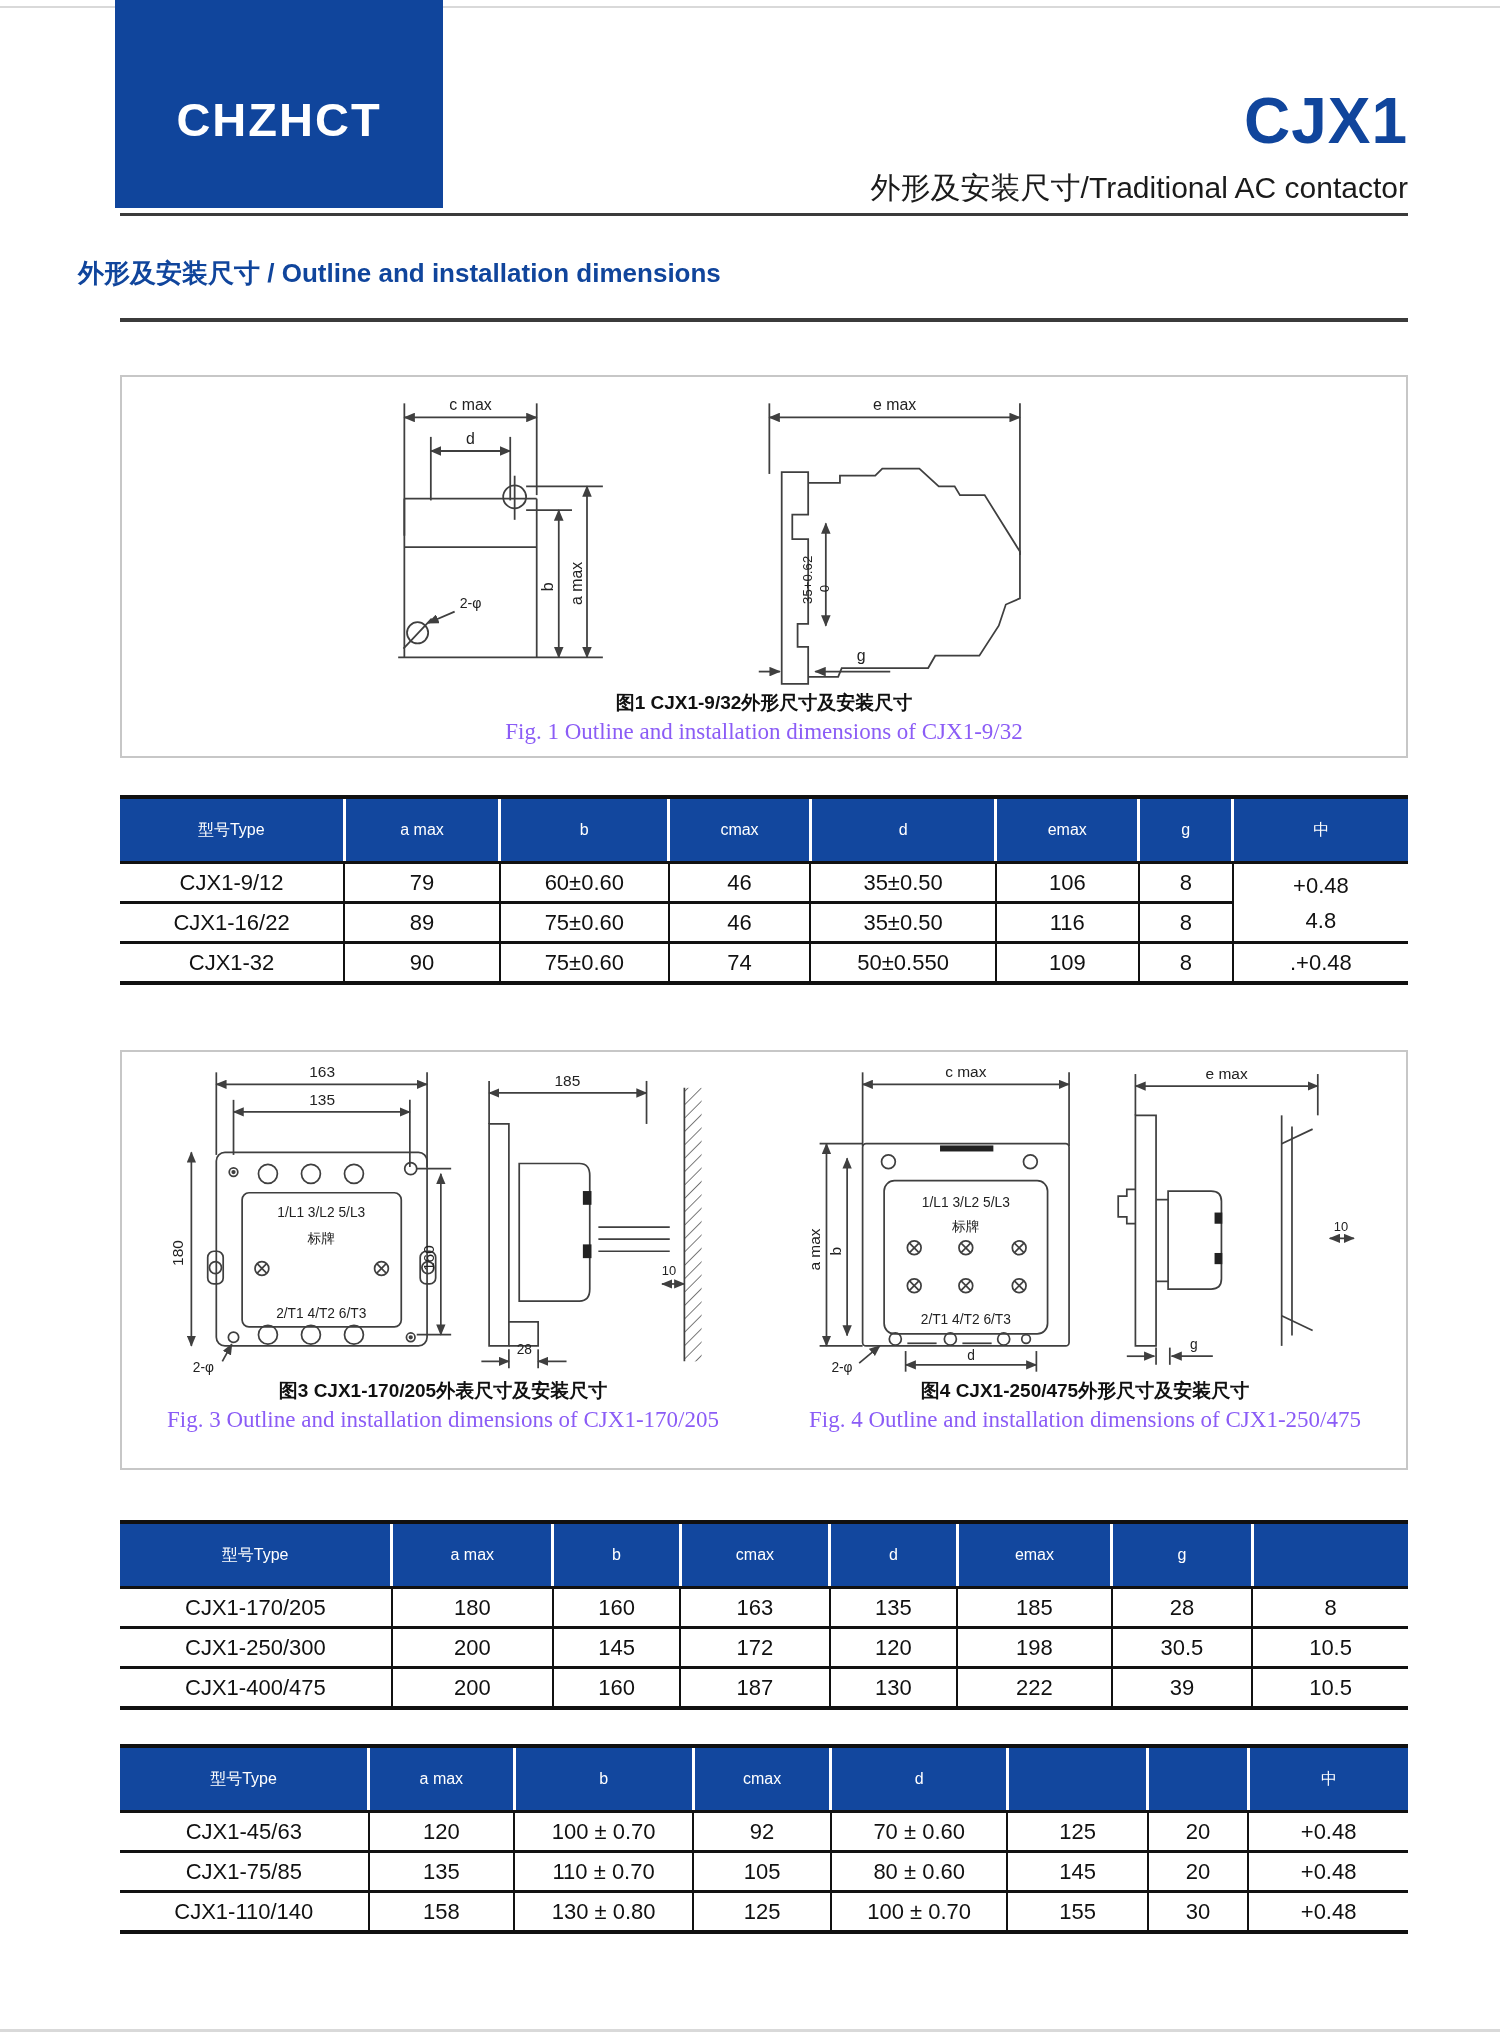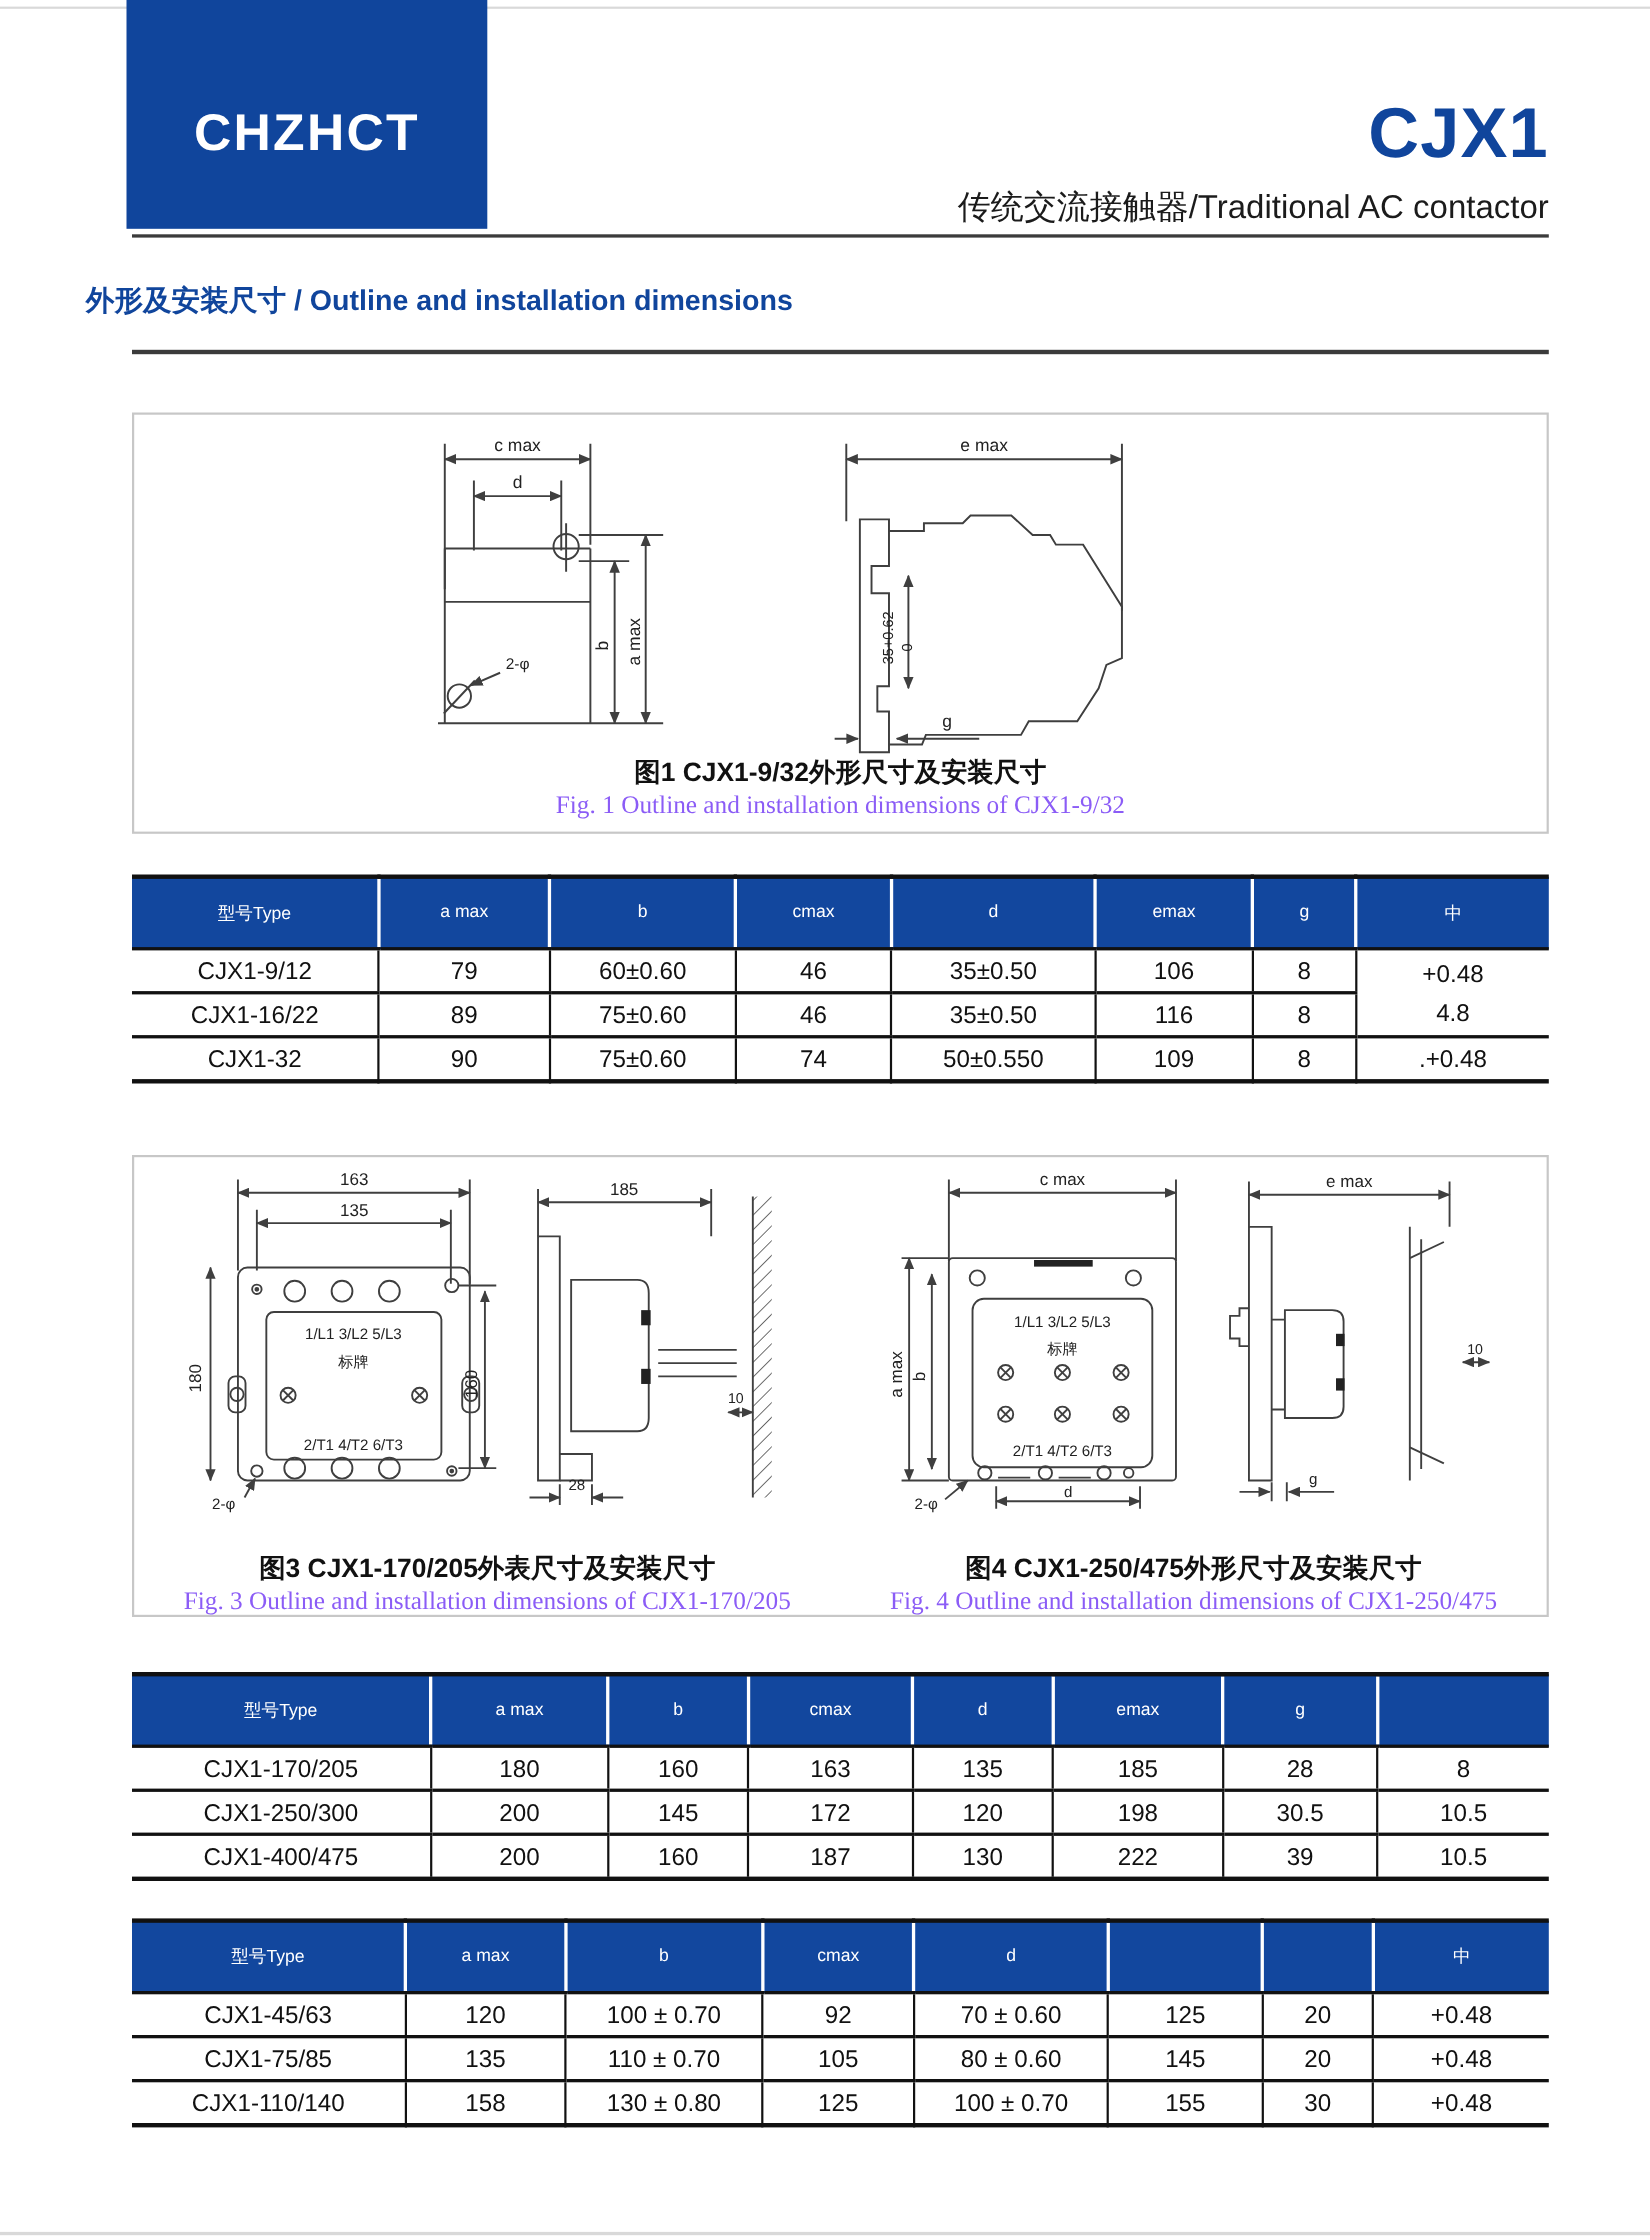--- a/index.html
+++ b/index.html
@@ -25,21 +25,21 @@
   .figbox1 .fig-row{display:flex;align-items:flex-start;padding:14px 0 0 225px;gap:80px;}
   .figbox1 svg{height:300px;width:auto;}
 
   .figbox2{top:1050px;height:420px;display:flex;}
   .fig-col{width:50%;display:flex;flex-direction:column;align-items:center;}
   .fig-col .fig-row{display:flex;align-items:flex-start;gap:6px;padding-top:10px;}
   .figbox2 svg{height:314px;width:auto;}
 
   .caption{text-align:center;}
   .figbox1 .caption{position:absolute;left:0;bottom:10px;width:100%;}
-  .cap-zh{font-size:24px;font-weight:bold;color:#111;line-height:30px;margin-top:36px;}
+  .cap-zh{font-size:19px;font-weight:bold;color:#111;line-height:30px;}
   .cap-en{font-family:"Liberation Serif","DejaVu Serif",serif;font-size:23px;color:#8b5cf6;line-height:28px;}
 
   svg text{font-family:"Liberation Sans","DejaVu Sans",sans-serif;fill:#222;font-size:18px;text-anchor:middle;}
   svg .sm{font-size:16px;}
   svg .xs{font-size:15px;}
   svg g.ln{stroke:#3f3f3f;stroke-width:2;fill:none;}
 
   table.dim-table{position:absolute;left:120px;width:1288px;border-collapse:collapse;table-layout:fixed;
         border-top:4px solid #111;border-bottom:4px solid #111;font-size:22px;}
   table.dim-table th{background:#12479e;color:#fff;font-weight:normal;height:60px;
@@ -70,21 +70,21 @@
   </defs>
 </svg>
 
 <div class="page">
   <div class="top-rule"></div>
 
   <div class="logo">
     <span>CHZHCT</span>
   </div>
   <div class="product-title">CJX1</div>
-  <div class="product-subtitle">传统交流接触器/Traditional AC contactor</div>
+  <div class="product-subtitle">外形及安装尺寸/Traditional AC contactor</div>
   <div class="header-rule"></div>
 
   <div class="section-title">外形及安装尺寸 / Outline and installation dimensions</div>
   <div class="section-rule"></div>
 
   <div class="figbox figbox1">
     <div class="fig-row">
 
       <svg viewBox="0 0 340 340">
         <g class="ln">

